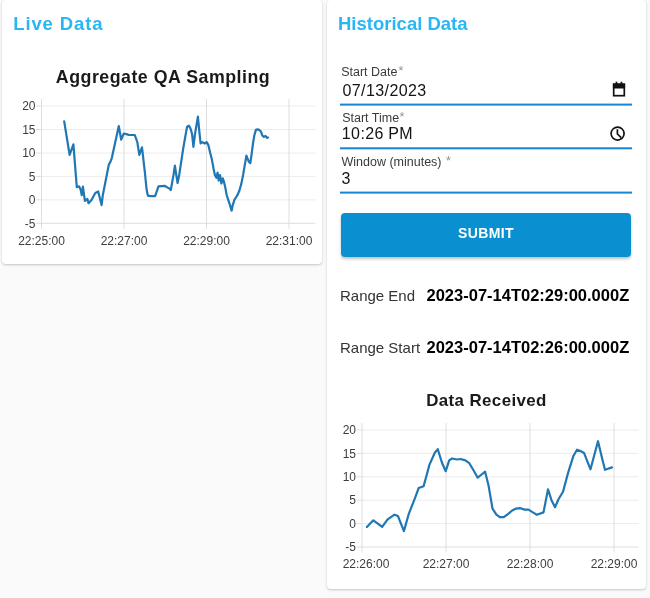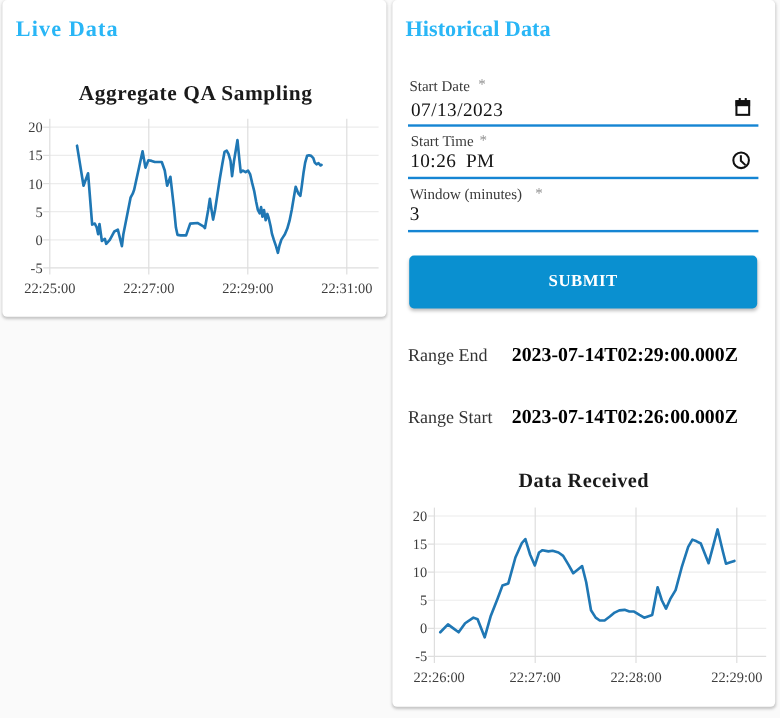--- a/index.html
+++ b/index.html
@@ -1,16 +1,16 @@
 <!DOCTYPE html>
 <html><head>
 <meta charset="utf-8">
 <style>
 html,body{margin:0;padding:0;background:#fafafa;font-family:"Liberation Sans",sans-serif;}
-#page{position:relative;width:650px;height:598px;overflow:hidden;background:#fafafa;font-family:Liberation Serif, serif;}
+#page{position:relative;width:650px;height:598px;overflow:hidden;background:#fafafa;}
 .card{position:absolute;background:#fff;border-radius:4px;box-shadow:0 1px 3px rgba(0,0,0,0.13),0 1px 2px rgba(0,0,0,0.1);}
 #cardL{left:2px;top:0px;width:320px;height:264px;}
 #cardR{left:327px;top:0px;width:319px;height:589px;}
 #btn{position:absolute;left:341px;top:213px;width:290px;height:44px;border-radius:4px;background:#0a90d0;box-shadow:0 2px 3px rgba(0,0,0,0.25);}
 svg{position:absolute;left:0;top:0;}
 </style>
 </head>
 <body>
 <div id="page">
   <div class="card" id="cardL"></div>

